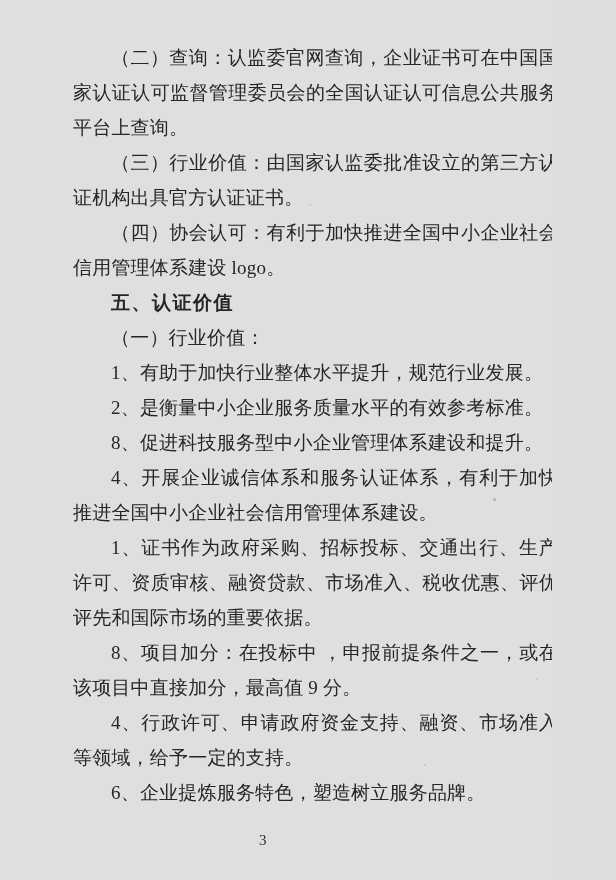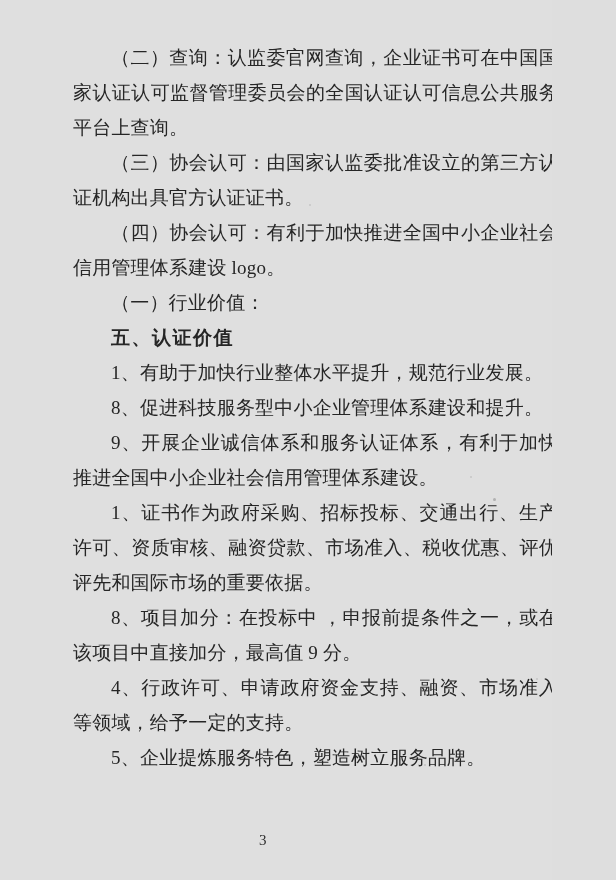--- a/index.html
+++ b/index.html
@@ -55,31 +55,32 @@
   .speck.s4 { left: 424px; top: 764px; width: 2px; height: 2px; opacity: 0.35; }
   .speck.s5 { left: 309px; top: 204px; width: 2px; height: 2px; opacity: 0.3; }
   .speck.s6 { left: 536px; top: 678px; width: 2px; height: 2px; opacity: 0.3; }
 </style>
 </head>
 <body>
 
 <div class="page" style="background: rgb(223, 223, 223);">
   <div class="text-block">
       <p class="para">（二）查询：认监委官网查询，企业证书可在中国国家认证认可监督管理委员会的全国认证认可信息公共服务平台上查询。</p>
-      <p class="para">（三）协会认可：由国家认监委批准设立的第三方认证机构出具官方认证证书。</p>
+      <p class="para">（三）行业价值：由国家认监委批准设立的第三方认证机构出具官方认证证书。</p>
       <p class="para">（四）协会认可：有利于加快推进全国中小企业社会信用管理体系建设 logo。</p>
+      <p class="para heading">五、认证价值</p>
       <p class="para">（一）行业价值：</p>
-      <p class="para heading">五、认证价值</p>
       <p class="para">1、有助于加快行业整体水平提升，规范行业发展。</p>
+      <p class="para">2、是衡量中小企业服务质量水平的有效参考标准。</p>
       <p class="para">8、促进科技服务型中小企业管理体系建设和提升。</p>
-      <p class="para">9、开展企业诚信体系和服务认证体系，有利于加快推进全国中小企业社会信用管理体系建设。</p>
+      <p class="para">4、开展企业诚信体系和服务认证体系，有利于加快推进全国中小企业社会信用管理体系建设。</p>
       <p class="para">1、证书作为政府采购、招标投标、交通出行、生产许可、资质审核、融资贷款、市场准入、税收优惠、评优评先和国际市场的重要依据。</p>
       <p class="para">8、项目加分：在投标中 ，申报前提条件之一，或在该项目中直接加分，最高值 9 分。</p>
       <p class="para">4、行政许可、申请政府资金支持、融资、市场准入等领域，给予一定的支持。</p>
-      <p class="para">5、企业提炼服务特色，塑造树立服务品牌。</p>
+      <p class="para">6、企业提炼服务特色，塑造树立服务品牌。</p>
     </div>
 
   <div class="page-number">3</div>
 
   <div class="speck s1"></div>
   <div class="speck s2"></div>
   <div class="speck s3"></div>
   <div class="speck s4"></div>
   <div class="speck s5"></div>
   <div class="speck s6"></div>

